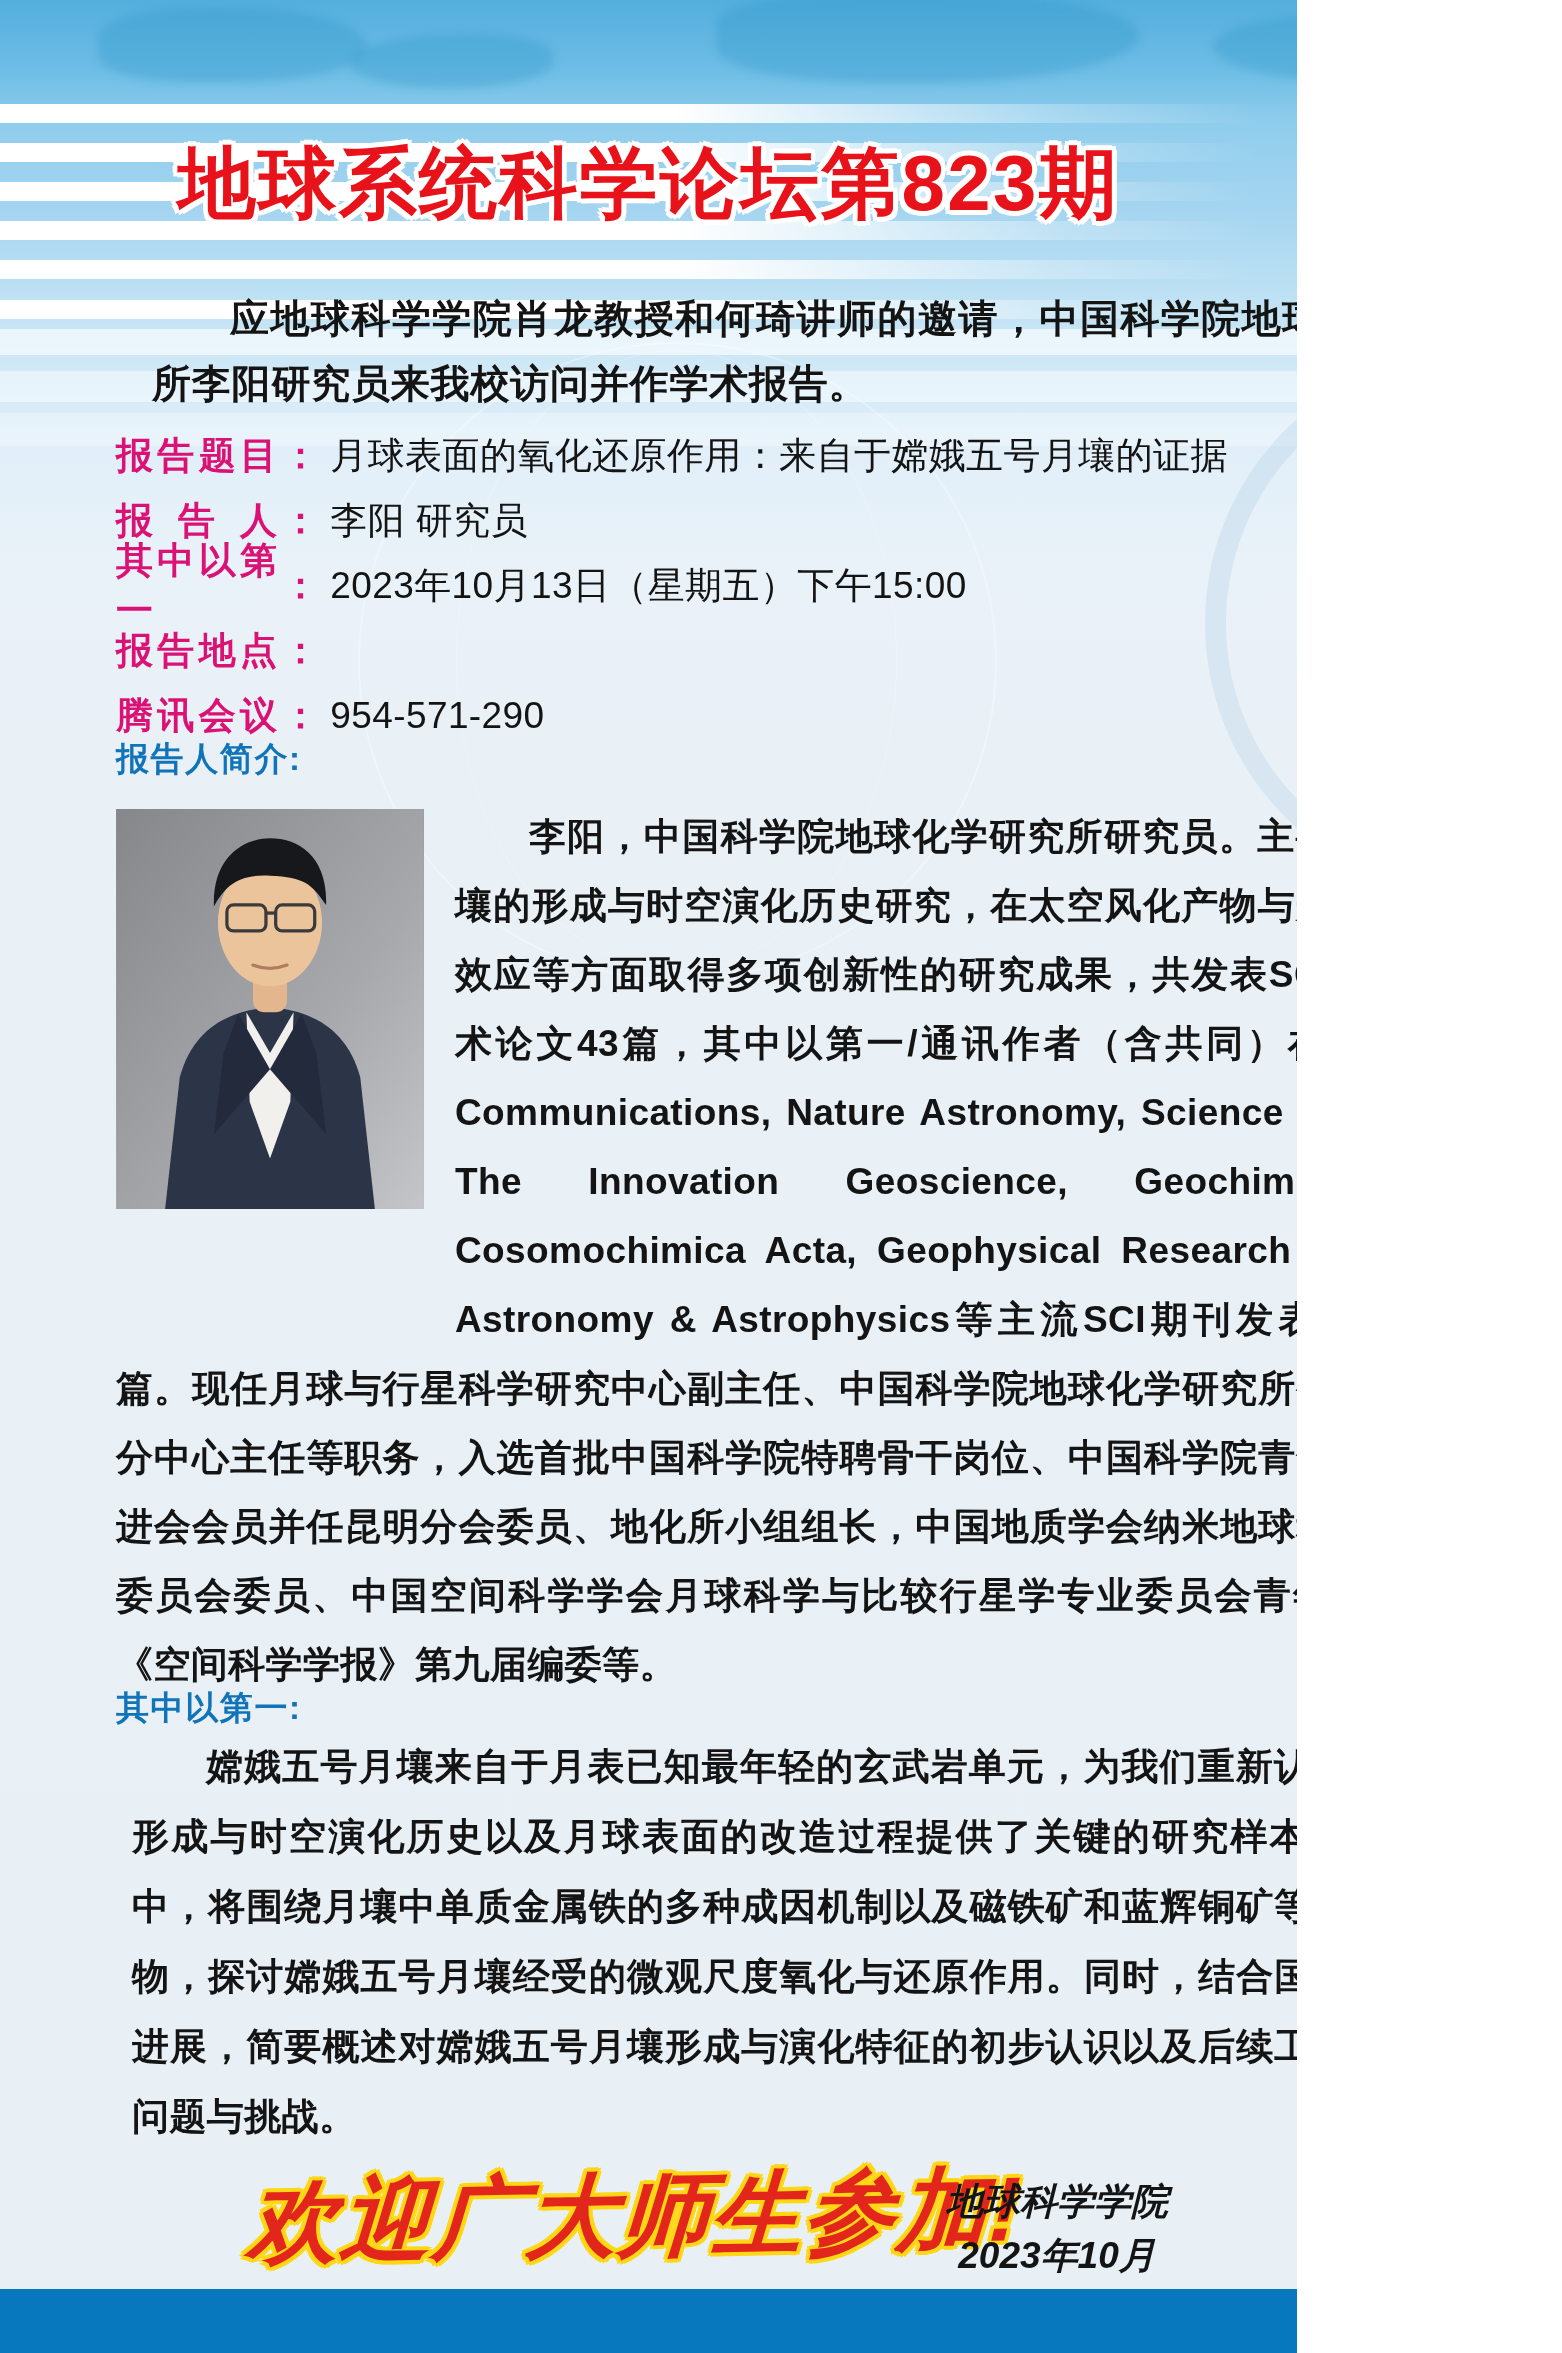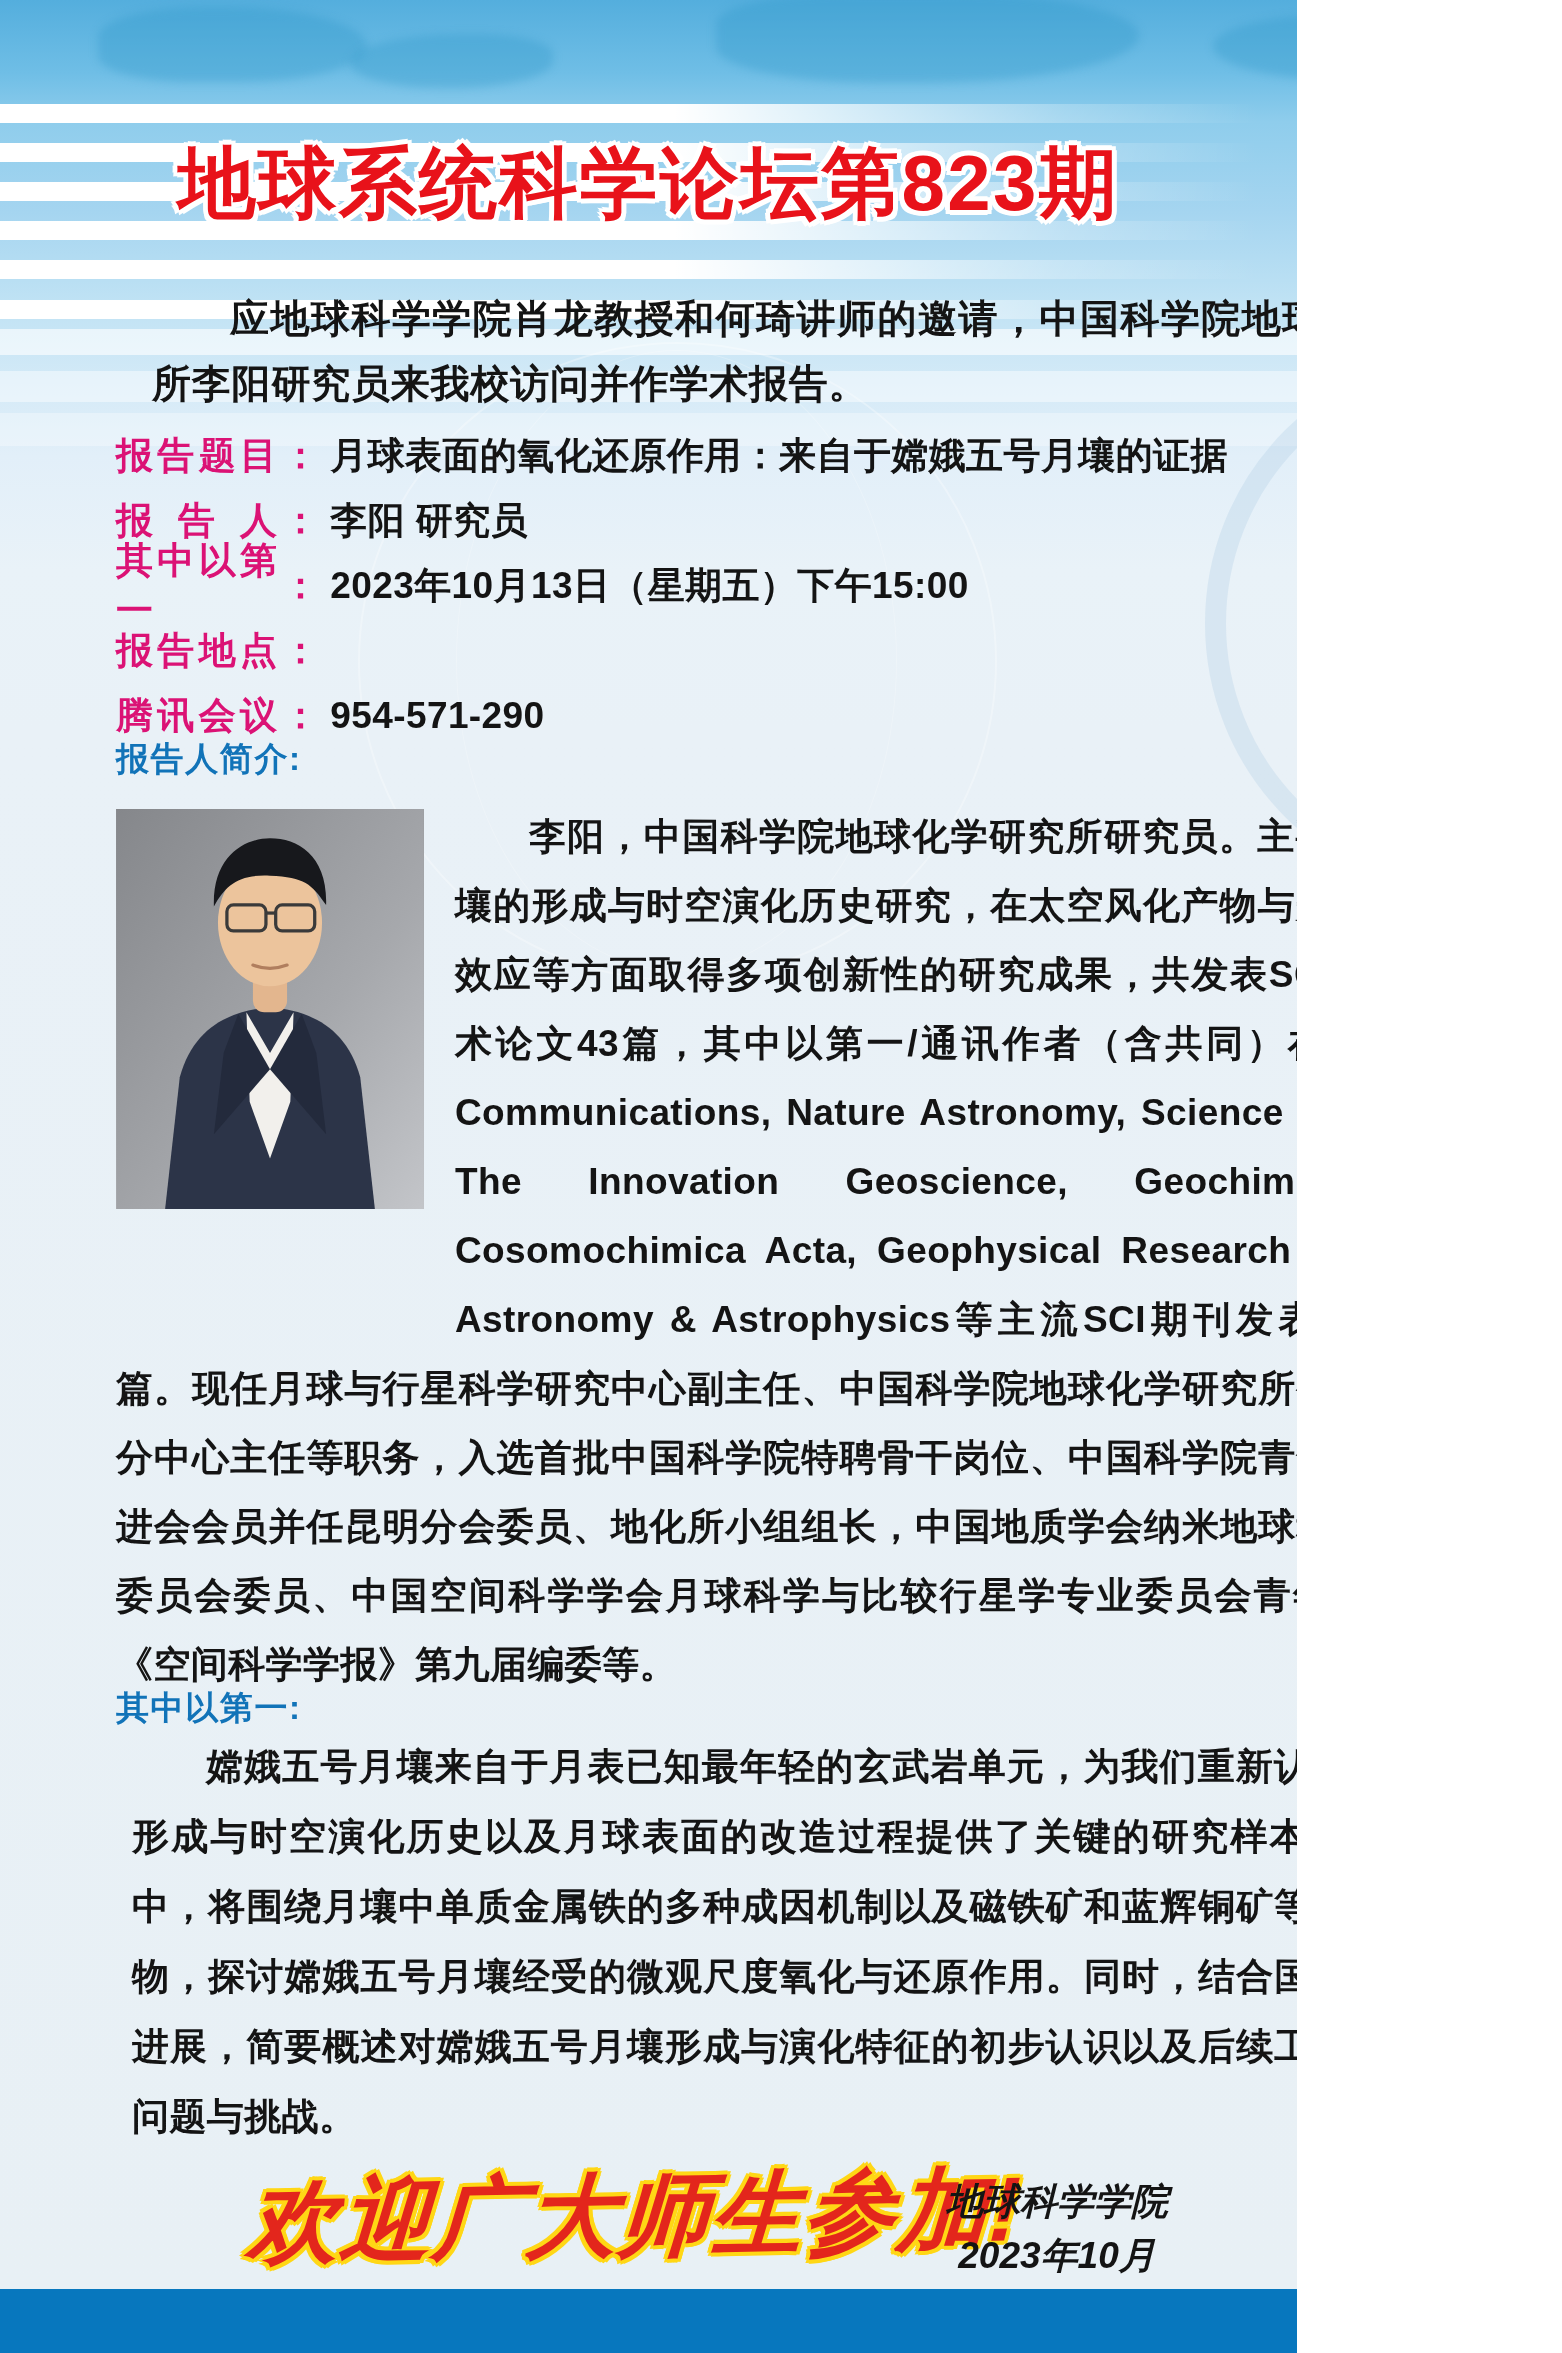--- a/index.html
+++ b/index.html
@@ -55,21 +55,21 @@
   }
   
   .fields{position:absolute;left:116px;top:423px;width:1332px;}
   .field-row{display:flex;align-items:center;height:65px;}
   .field-label{
     display:inline-block;width:161px;
     font-size:37px;font-weight:900;color:#db1275;
     text-align:justify;text-align-last:justify;
   }
   .field-colon{font-size:37px;font-weight:900;color:#db1275;margin:0 11.4px 0 4.9px;}
-  .field-value{font-size:37px;font-weight:bold;color:#141414;letter-spacing:0.4px;}
+  .field-value{font-size:37px;font-weight:normal;color:#141414;letter-spacing:0.4px;}
   
   .sec-heading{
     position:absolute;left:116px;
     font-size:33px;font-weight:900;color:#1173b8;letter-spacing:1.6px;
   }
   .h-speaker{top:737px;}
   .h-content{top:1686px;}
   
   .bio{
     position:absolute;left:116px;top:802px;width:1332px;

